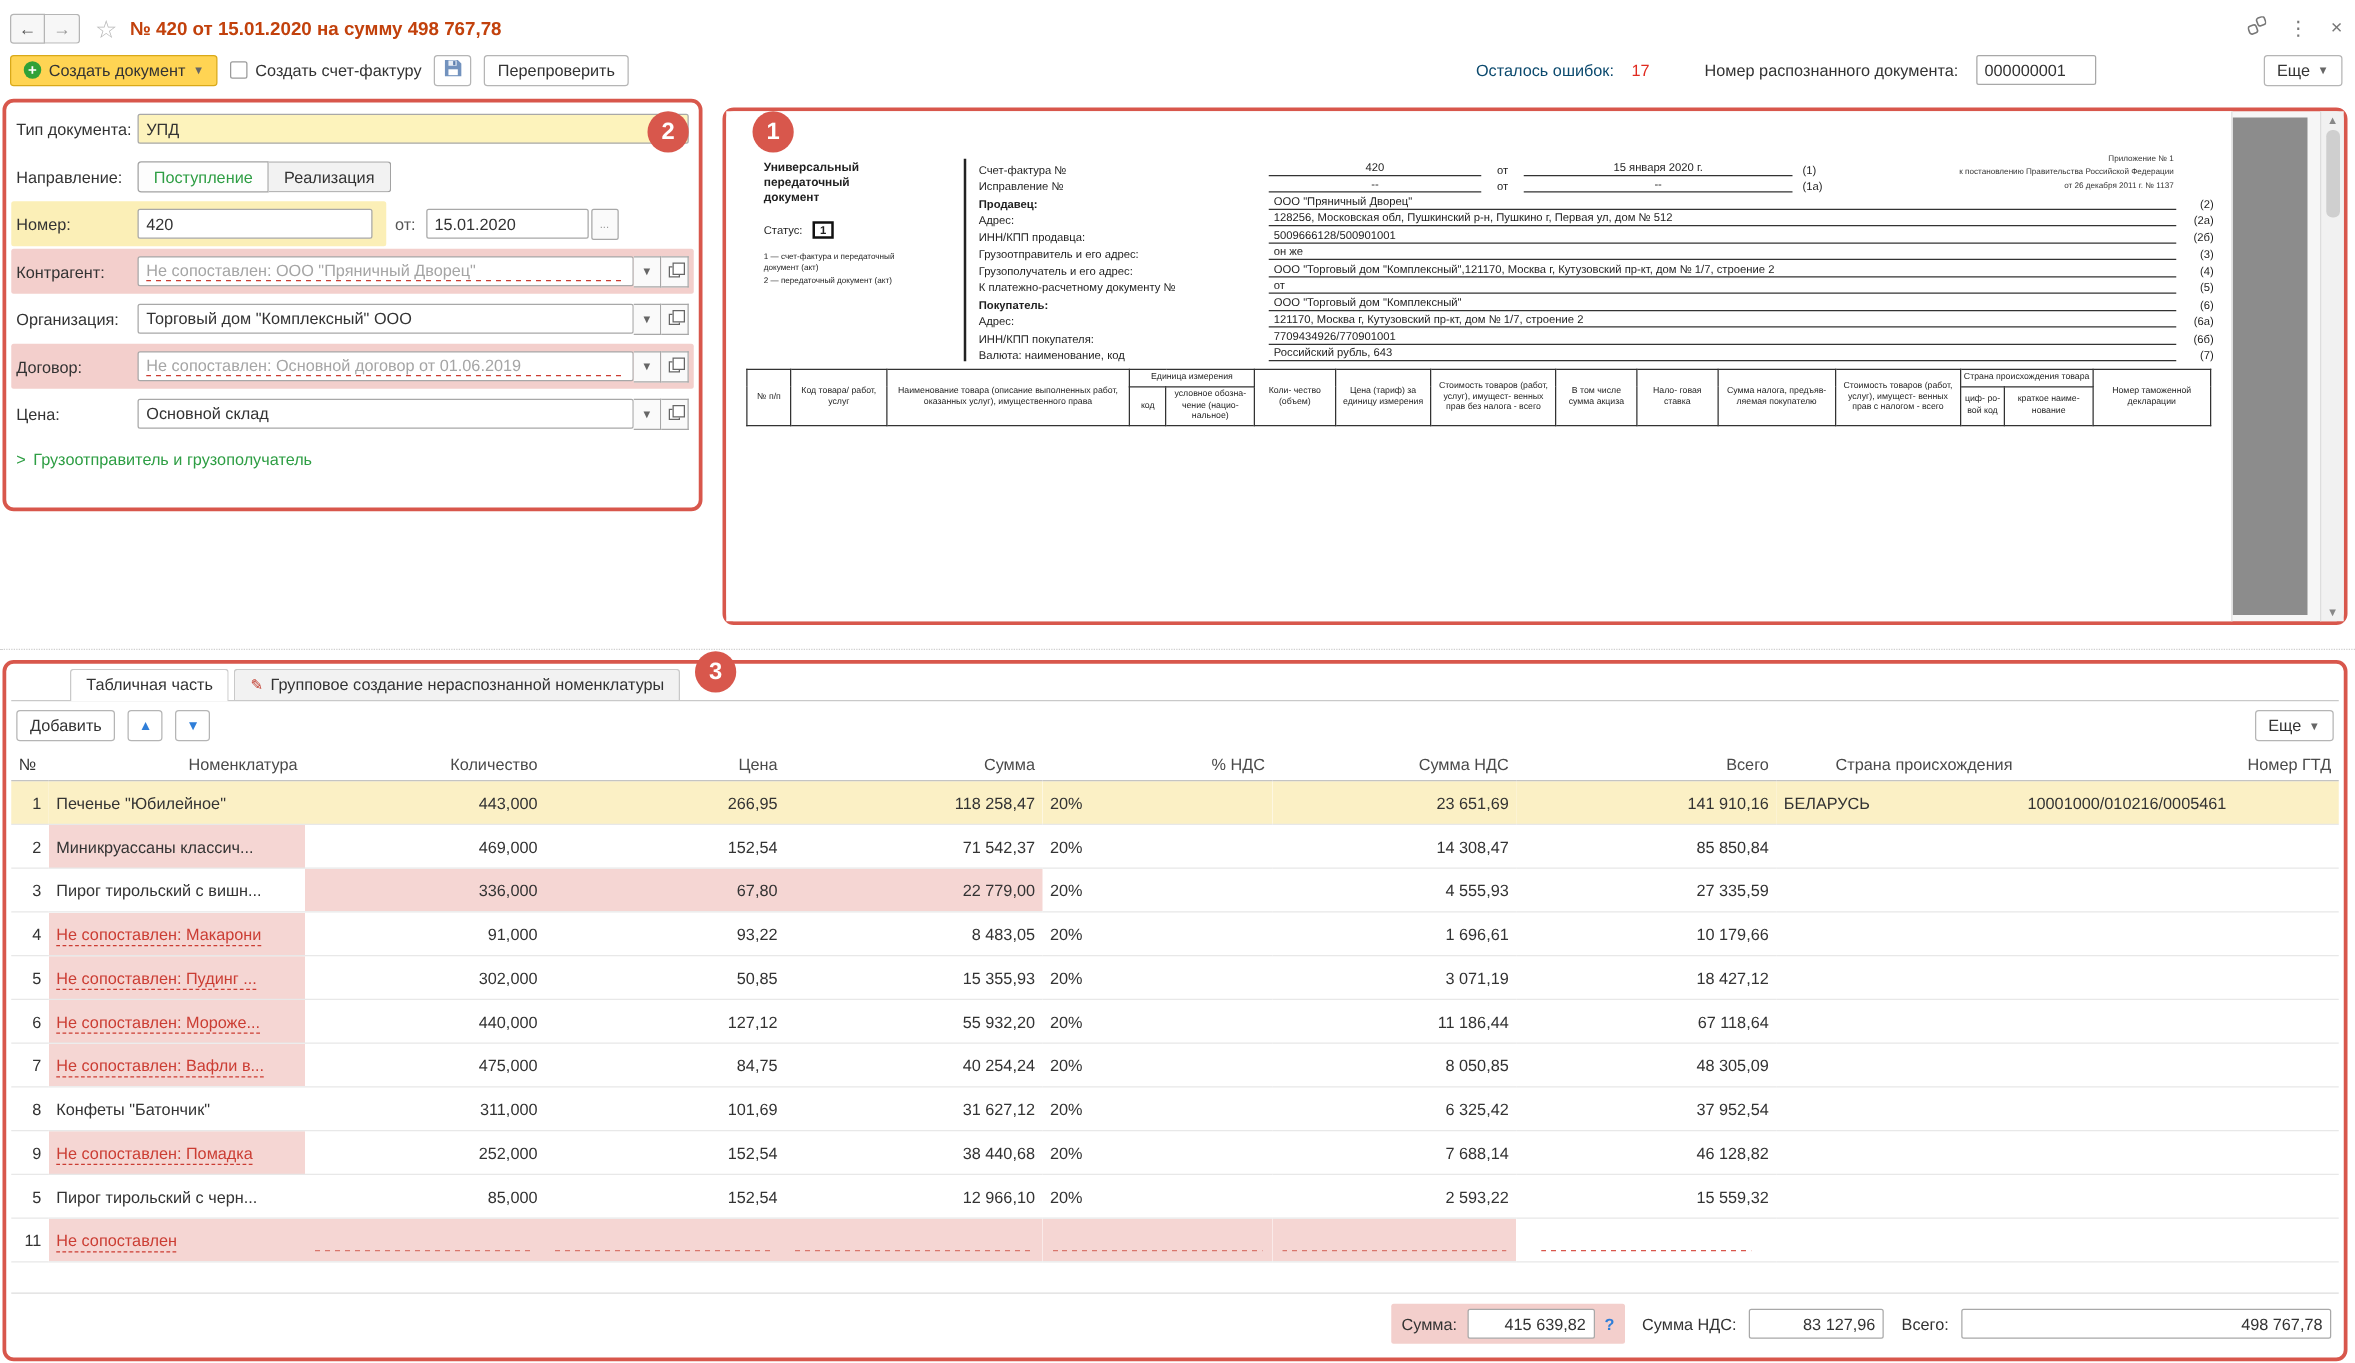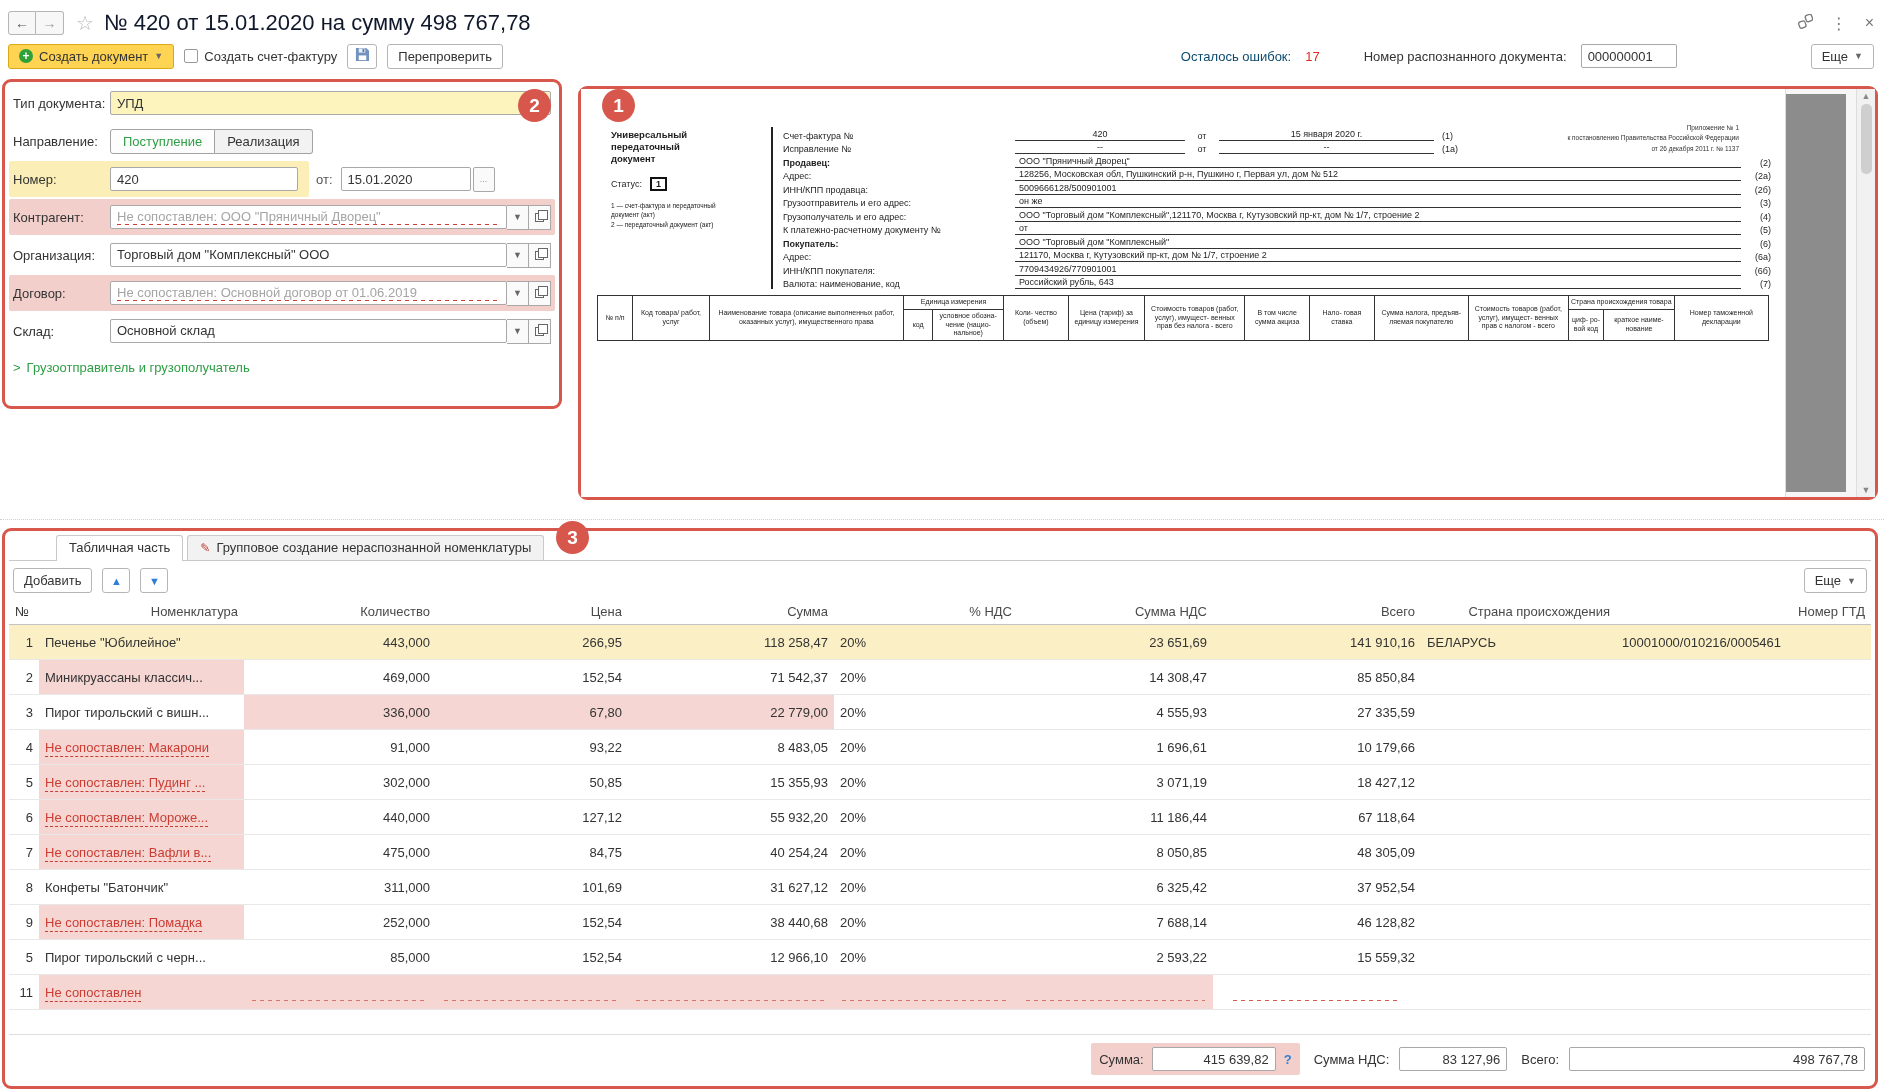--- a/index.html
+++ b/index.html
@@ -8,21 +8,21 @@
   .app { position:relative; width:1884px; height:1090px; overflow:hidden; background:#fff; }
 
   
   .hdr { display:flex; align-items:center; height:40px; padding:6px 10px 0 8px; }
   .navbtns { display:flex; }
   .navbtn { width:28px; height:24px; border:1px solid #B5B5B5; background:#F7F7F7; color:#555;
             display:flex; align-items:center; justify-content:center; font-size:14px; cursor:pointer; }
   .navbtn:first-child { border-radius:3px 0 0 3px; }
   .navbtn:last-child { border-radius:0 3px 3px 0; border-left:none; color:#999; }
   .star { color:#B8B8B8; font-size:20px; margin:0 10px 0 12px; }
-  .title { font-size:22px; font-weight:normal; color:#0f172a; }
+  .title { font-size:15px; font-weight:bold; color:#c2410c; }
   .win-icons { margin-left:auto; display:flex; align-items:center; gap:18px; color:#777; }
   .win-icons .wi { font-size:16px; cursor:pointer; }
 
   
   .cmd { display:flex; align-items:center; height:32px; padding:0 10px 0 8px; gap:10px; }
   .btn { border:1px solid #B5B5B5; background:#fff; border-radius:3px; height:25px;
          padding:0 10px; display:inline-flex; align-items:center; gap:6px; cursor:pointer; font-size:13px; color:#333; }
   .btn .caret { font-size:9px; color:#666; }
   .btn-yellow { background:#FFD453; border-color:#D9A919; font-weight:normal; }
   .plus-circ { width:14px; height:14px; border-radius:50%; background:#2FA138; color:#fff; font-size:12px;
@@ -249,21 +249,21 @@
       <span class="flabel fld">Договор:</span>
       <div class="combo">
         <input class="inp dash-red" placeholder="Не сопоставлен: Основной договор от 01.06.2019" style="">
         <div class="sq-btn">▼</div>
         <div class="sq-btn">
             <span class="open-ic"></span>
           </div>
       </div>
     </div>
     <div class="frow">
-      <span class="flabel">Склад:</span>
+      <span class="flabel">Цена:</span>
       <div class="combo">
         <input class="inp" value="Основной склад" style="">
         <div class="sq-btn">▼</div>
         <div class="sq-btn">
             <span class="open-ic"></span>
           </div>
       </div>
     </div>
     <span class="green-link">
       <span class="chev">&gt;</span><span>Грузоотправитель и грузополучатель</span>
@@ -592,21 +592,21 @@
             <td class="c-num pink dashline"></td>
             <td class="c-num dashline-red"></td>
             <td></td>
             <td></td>
           </tr>
       </tbody>
     </table>
     <div class="tbl-footer">
       <div class="pink-chip">
         <span>Сумма:</span>
-        <input class="inp tot-input" style="width: 124px;" value="415 639,82">
+        <input class="inp tot-input" style="width: 102px;" value="415 639,82">
         <span class="q-ic">?</span>
       </div>
       <span style="margin-left:4px;">Сумма НДС:</span>
       <input class="inp tot-input" style="width: 108px;" value="83 127,96">
       <span style="margin-left:4px;">Всего:</span>
       <input class="inp tot-input" style="width: 296px;" value="498 767,78">
     </div>
   </div>
 
 </div>

